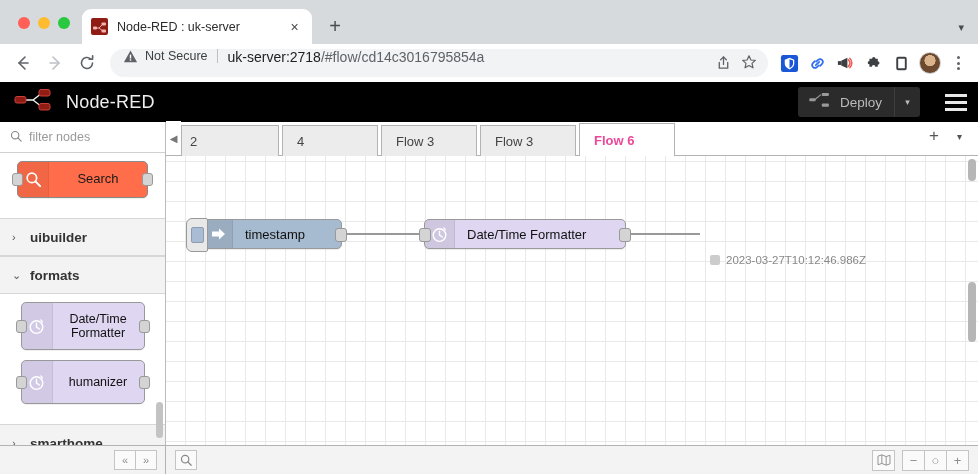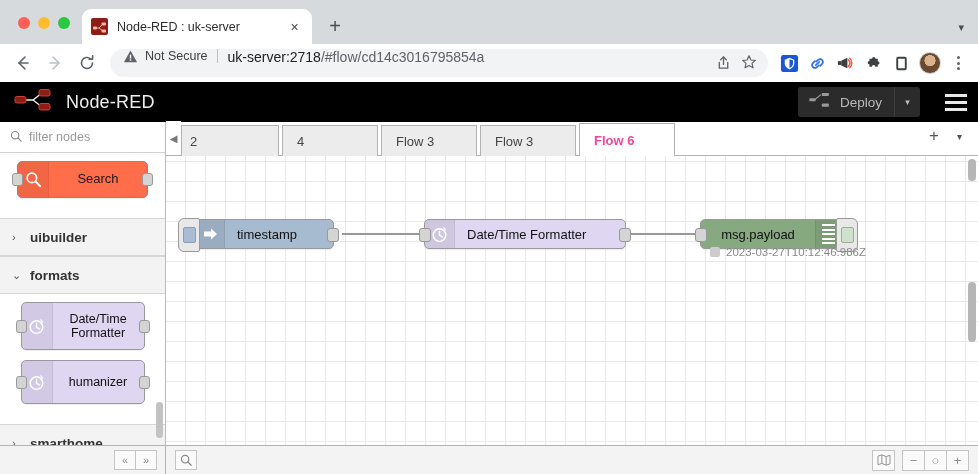--- a/index.html
+++ b/index.html
@@ -600,21 +600,21 @@
           </div>
         </div>
 
         <div class="canvas">
 
           <svg class="wire" style="left:0;top:0;width:100%;height:100%">
             <path d="M176 78 C198 78, 230 78, 258 78" stroke="#999" stroke-width="2.2" fill="none"></path>
             <path d="M460 78 C482 78, 510 78, 534 78" stroke="#999" stroke-width="2.2" fill="none"></path>
           </svg>
 
-          <div class="fnode" style="left:28px; top:63px; background:#a6bbcf; width:140px;">
+          <div class="fnode" style="left:36px; top:63px; background:#a6bbcf; width:140px;">
             <div class="inject-btn">
                 <i></i>
               </div>
             <div class="f-icon">
               <svg width="20" height="20" viewBox="0 0 20 20">
                   <path d="M4 7.5 H11 V4.5 L17 10 L11 15.5 V12.5 H4 Z" fill="#fff"></path>
                 </svg>
             </div>
             <div class="f-label">timestamp</div>
             <span class="f-port out"></span>
@@ -626,36 +626,22 @@
               <svg width="19" height="19" viewBox="0 0 20 20">
                   <circle cx="10" cy="10.6" r="6.6" stroke="#fff" stroke-width="1.5" fill="none"></circle>
                   <path d="M10 6.6 V10.6 L13 12.6" stroke="#fff" stroke-width="1.5" fill="none" stroke-linecap="round"></path>
                   <path d="M14.6 3.2 a7 7 0 0 1 1.6 2" stroke="#fff" stroke-width="1.4" fill="none" stroke-linecap="round"></path>
                 </svg>
             </div>
             <div class="f-label">Date/Time Formatter</div>
             <span class="f-port out"></span>
           </div>
 
-          <div class="fnode" style="left:534px; top:63px; background:#87a980; width:142px;">
-            <span class="f-port in"></span>
-            <div class="f-label" style="flex:1; text-align:center;">msg.payload</div>
-            <div class="debug-lines">
-              <span></span>
-                <span></span>
-                <span></span>
-                <span></span>
-                <span></span>
-            </div>
-            <div class="debug-btn">
-                <i></i>
-              </div>
-          </div>
-
-          <div class="node-status" style="left:544px; top:90px;align-items:center;">
+
+          <div class="node-status" style="left:544px; top:98px;align-items:center;">
             <span class="st-dot"></span>
             <span class="st-text">2023-03-27T10:12:46.986Z</span>
           </div>
 
           <div class="canvas-vscroll"></div>
         </div>
 
         <div class="outer-vscroll"></div>
       </div>
     </div>

